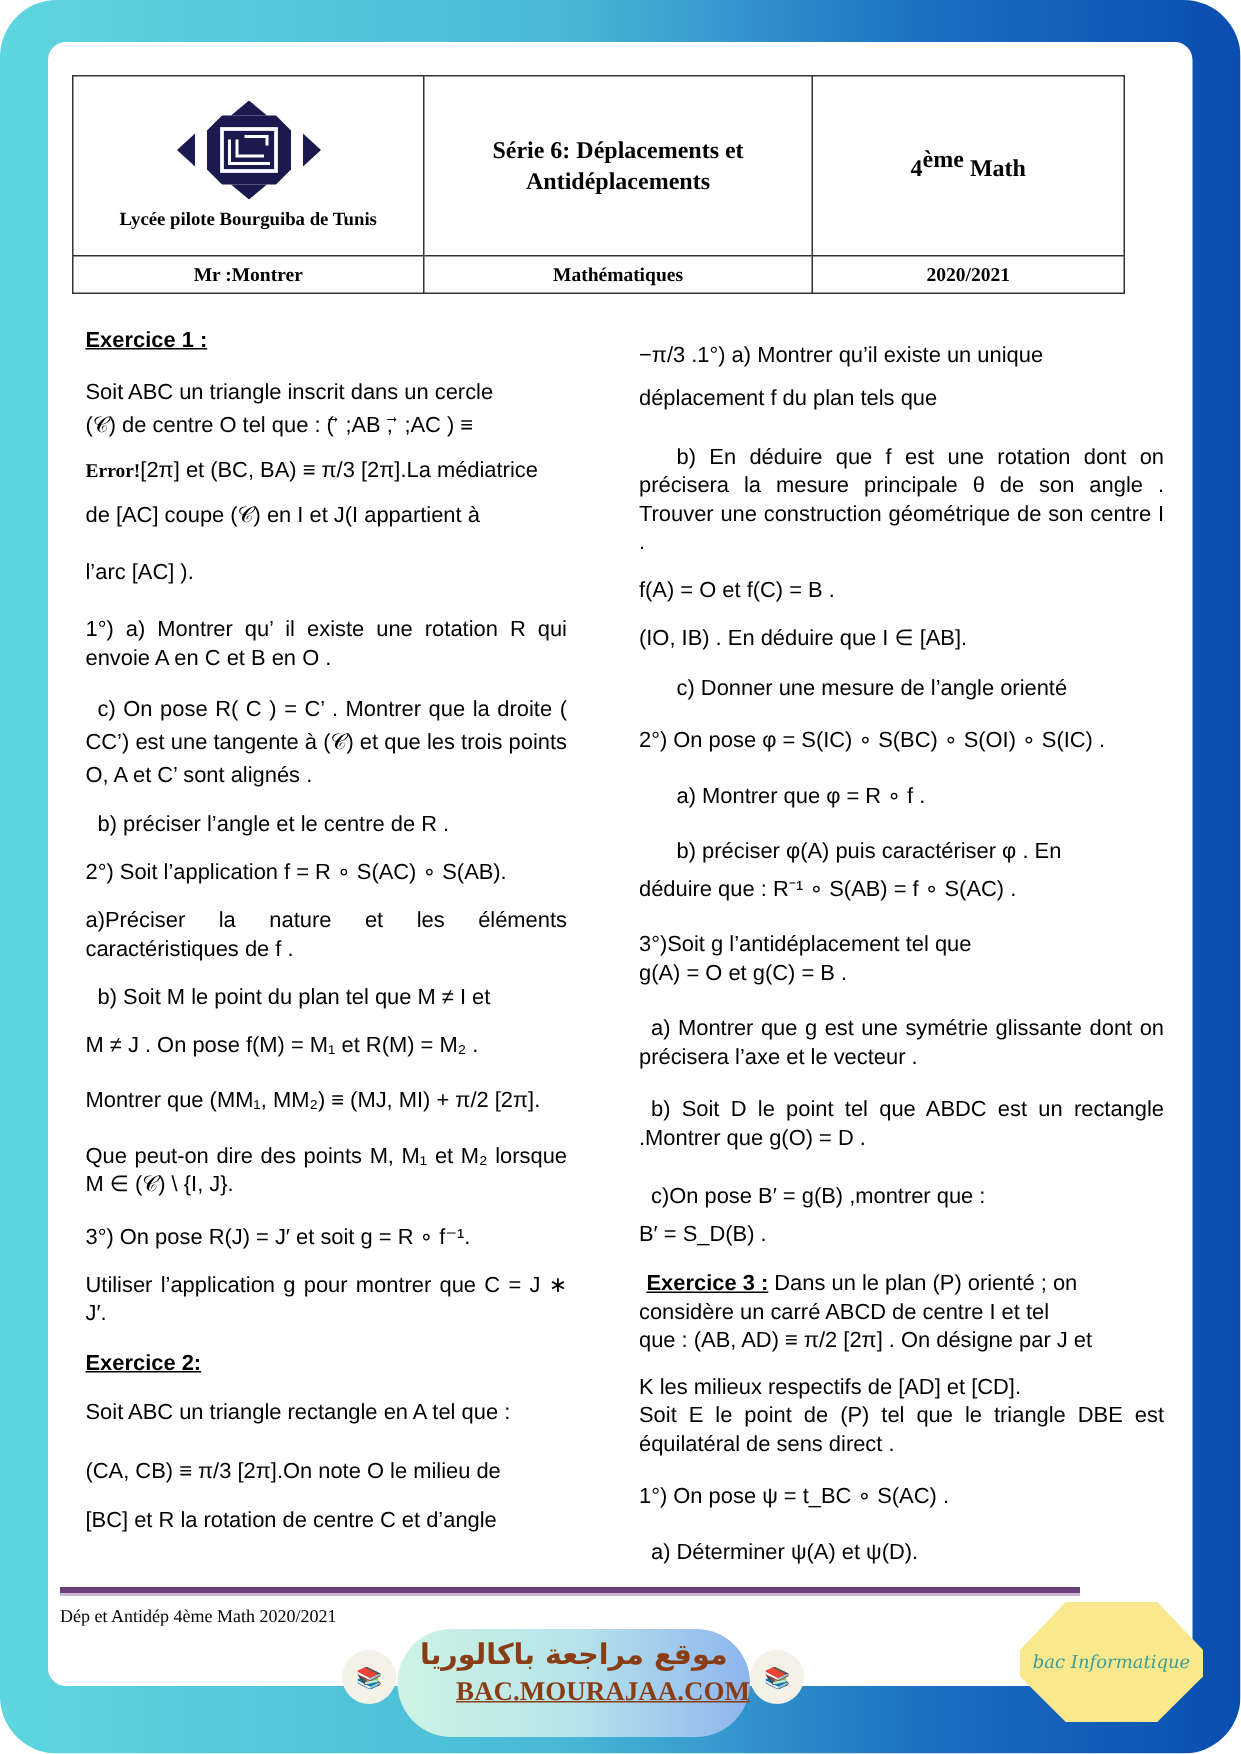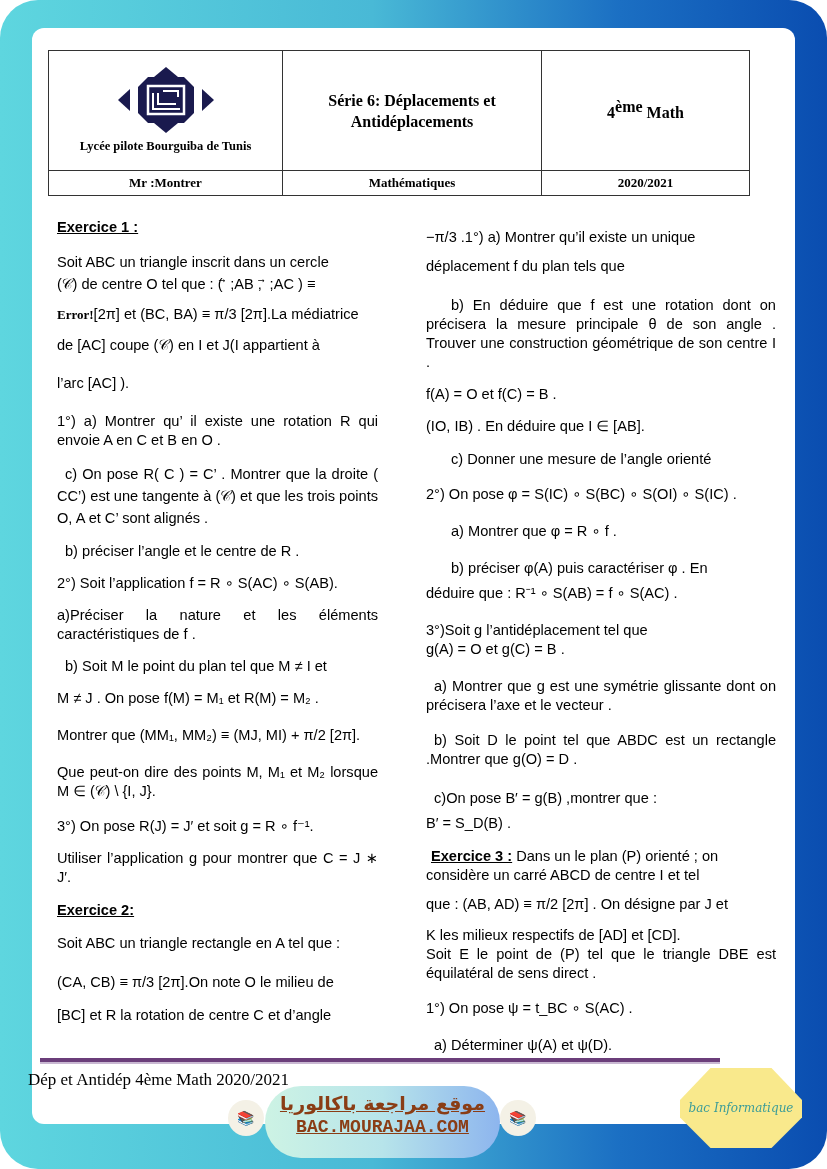--- a/index.html
+++ b/index.html
@@ -32,29 +32,29 @@
   .col { position: absolute; font-size: 14.6px; line-height: 19px; }
   .col.left { left: 57px; top: 218px; width: 321px; }
   .col.right { left: 426px; top: 228px; width: 350px; }
   .p { margin-bottom: 13px; text-align: justify; }
   .ind { text-indent: 25px; }
   .ind2 { text-indent: 8px; }
   .ex-title { font-weight: bold; text-decoration: underline; margin-bottom: 14px; }
   .m { font-family: "Liberation Serif", serif; font-style: italic; font-size: 15px; }
   .sep { position: absolute; left: 40px; top: 1058px; width: 680px; height: 6px;
     background: #6b3e7a; border-bottom: 2px solid #c9b8d2; }
-  .footer-text { position: absolute; left: 28px; top: 1070px; font-family: "Liberation Serif", serif; font-size: 17px; }
+  .footer-text { position: absolute; left: 40px; top: 1070px; font-family: "Liberation Serif", serif; font-size: 12px; }
   .badge {
     position: absolute; left: 265px; top: 1086px; width: 235px; height: 72px;
     border-radius: 36px;
     background: linear-gradient(90deg, #cdf3e4 0%, #b7e4ea 50%, #8db5ee 100%);
     text-align: center; color: #8a3d15; font-weight: bold;
   }
-  .badge .ar { font-size: 19px; padding-top: 6px; text-decoration: underline; font-family: "DejaVu Sans", sans-serif; }
-  .badge .en { font-size: 18px; text-decoration: underline; font-family: Liberation Mono, monospace; margin-top: 3px; }
+  .badge .ar { font-size: 19px; padding-top: 6px; font-family: "DejaVu Sans", sans-serif; }
+  .badge .en { font-size: 18px; text-decoration: underline; font-family: Liberation Serif, serif; margin-top: 3px; text-align: right; }
   .mini-logo { position: absolute; top: 1100px; width: 36px; height: 36px; border-radius: 50%;
     background: #f4f1e6; font-size: 14px; text-align: center; line-height: 36px; }
   .oct {
     position: absolute; left: 680px; top: 1068px; width: 122px; height: 80px;
     background: #f9e98c;
     clip-path: polygon(25% 0, 75% 0, 100% 40%, 100% 62%, 75% 100%, 25% 100%, 0 62%, 0 40%);
     color: #3c9c98; font-family: "DejaVu Serif", serif; font-style: italic;
     font-size: 12px; text-align: center; line-height: 80px;
   }
 </style>
@@ -135,21 +135,21 @@
   <div class="p" style="margin-top:6px">déduire que : R⁻¹ ∘ S(AB) = f ∘ S(AC) .</div>
   <div style="margin-top:18px">3°)Soit g l’antidéplacement tel que</div>
   <div class="p">g(A) = O et g(C) = B .</div>
   <div class="p ind2" style="margin-top:18px">a) Montrer que g est une symétrie glissante dont on précisera l’axe et le vecteur .</div>
   <div class="p ind2" style="margin-top:16px">b) Soit D le point tel que ABDC est un rectangle .Montrer que g(O) = D .</div>
   <div class="ind2" style="margin-top:20px">c)On pose B′ = g(B) ,montrer que :</div>
   <div class="p" style="margin-top:6px">B′ = S_D(B) .</div>
   <div style="margin-top:14px">
     <span style="font-weight:bold;text-decoration:underline;margin-left:5px">Exercice 3 :</span><span> Dans un le plan (P) orienté ; on considère un carré ABCD de centre I et tel</span>
   </div>
-  <div style="margin-top:10px">que : (AB, AD) ≡ π/2 [2π] . On désigne par J et</div>
+  <div style="">que : (AB, AD) ≡ π/2 [2π] . On désigne par J et</div>
   <div style="margin-top:12px">K les milieux respectifs de [AD] et [CD].</div>
   <div class="p">Soit E le point de (P) tel que le triangle DBE est équilatéral de sens direct .</div>
   <div class="p" style="margin-top:16px">1°) On pose ψ = t_BC ∘ S(AC) .</div>
   <div class="p ind2" style="margin-top:18px">a) Déterminer ψ(A) et ψ(D).</div>
 </div>
 
 <div class="sep"></div>
 <div class="footer-text">Dép et Antidép   4ème Math  2020/2021</div>
 
 <div class="mini-logo" style="left:228px">📚</div>

